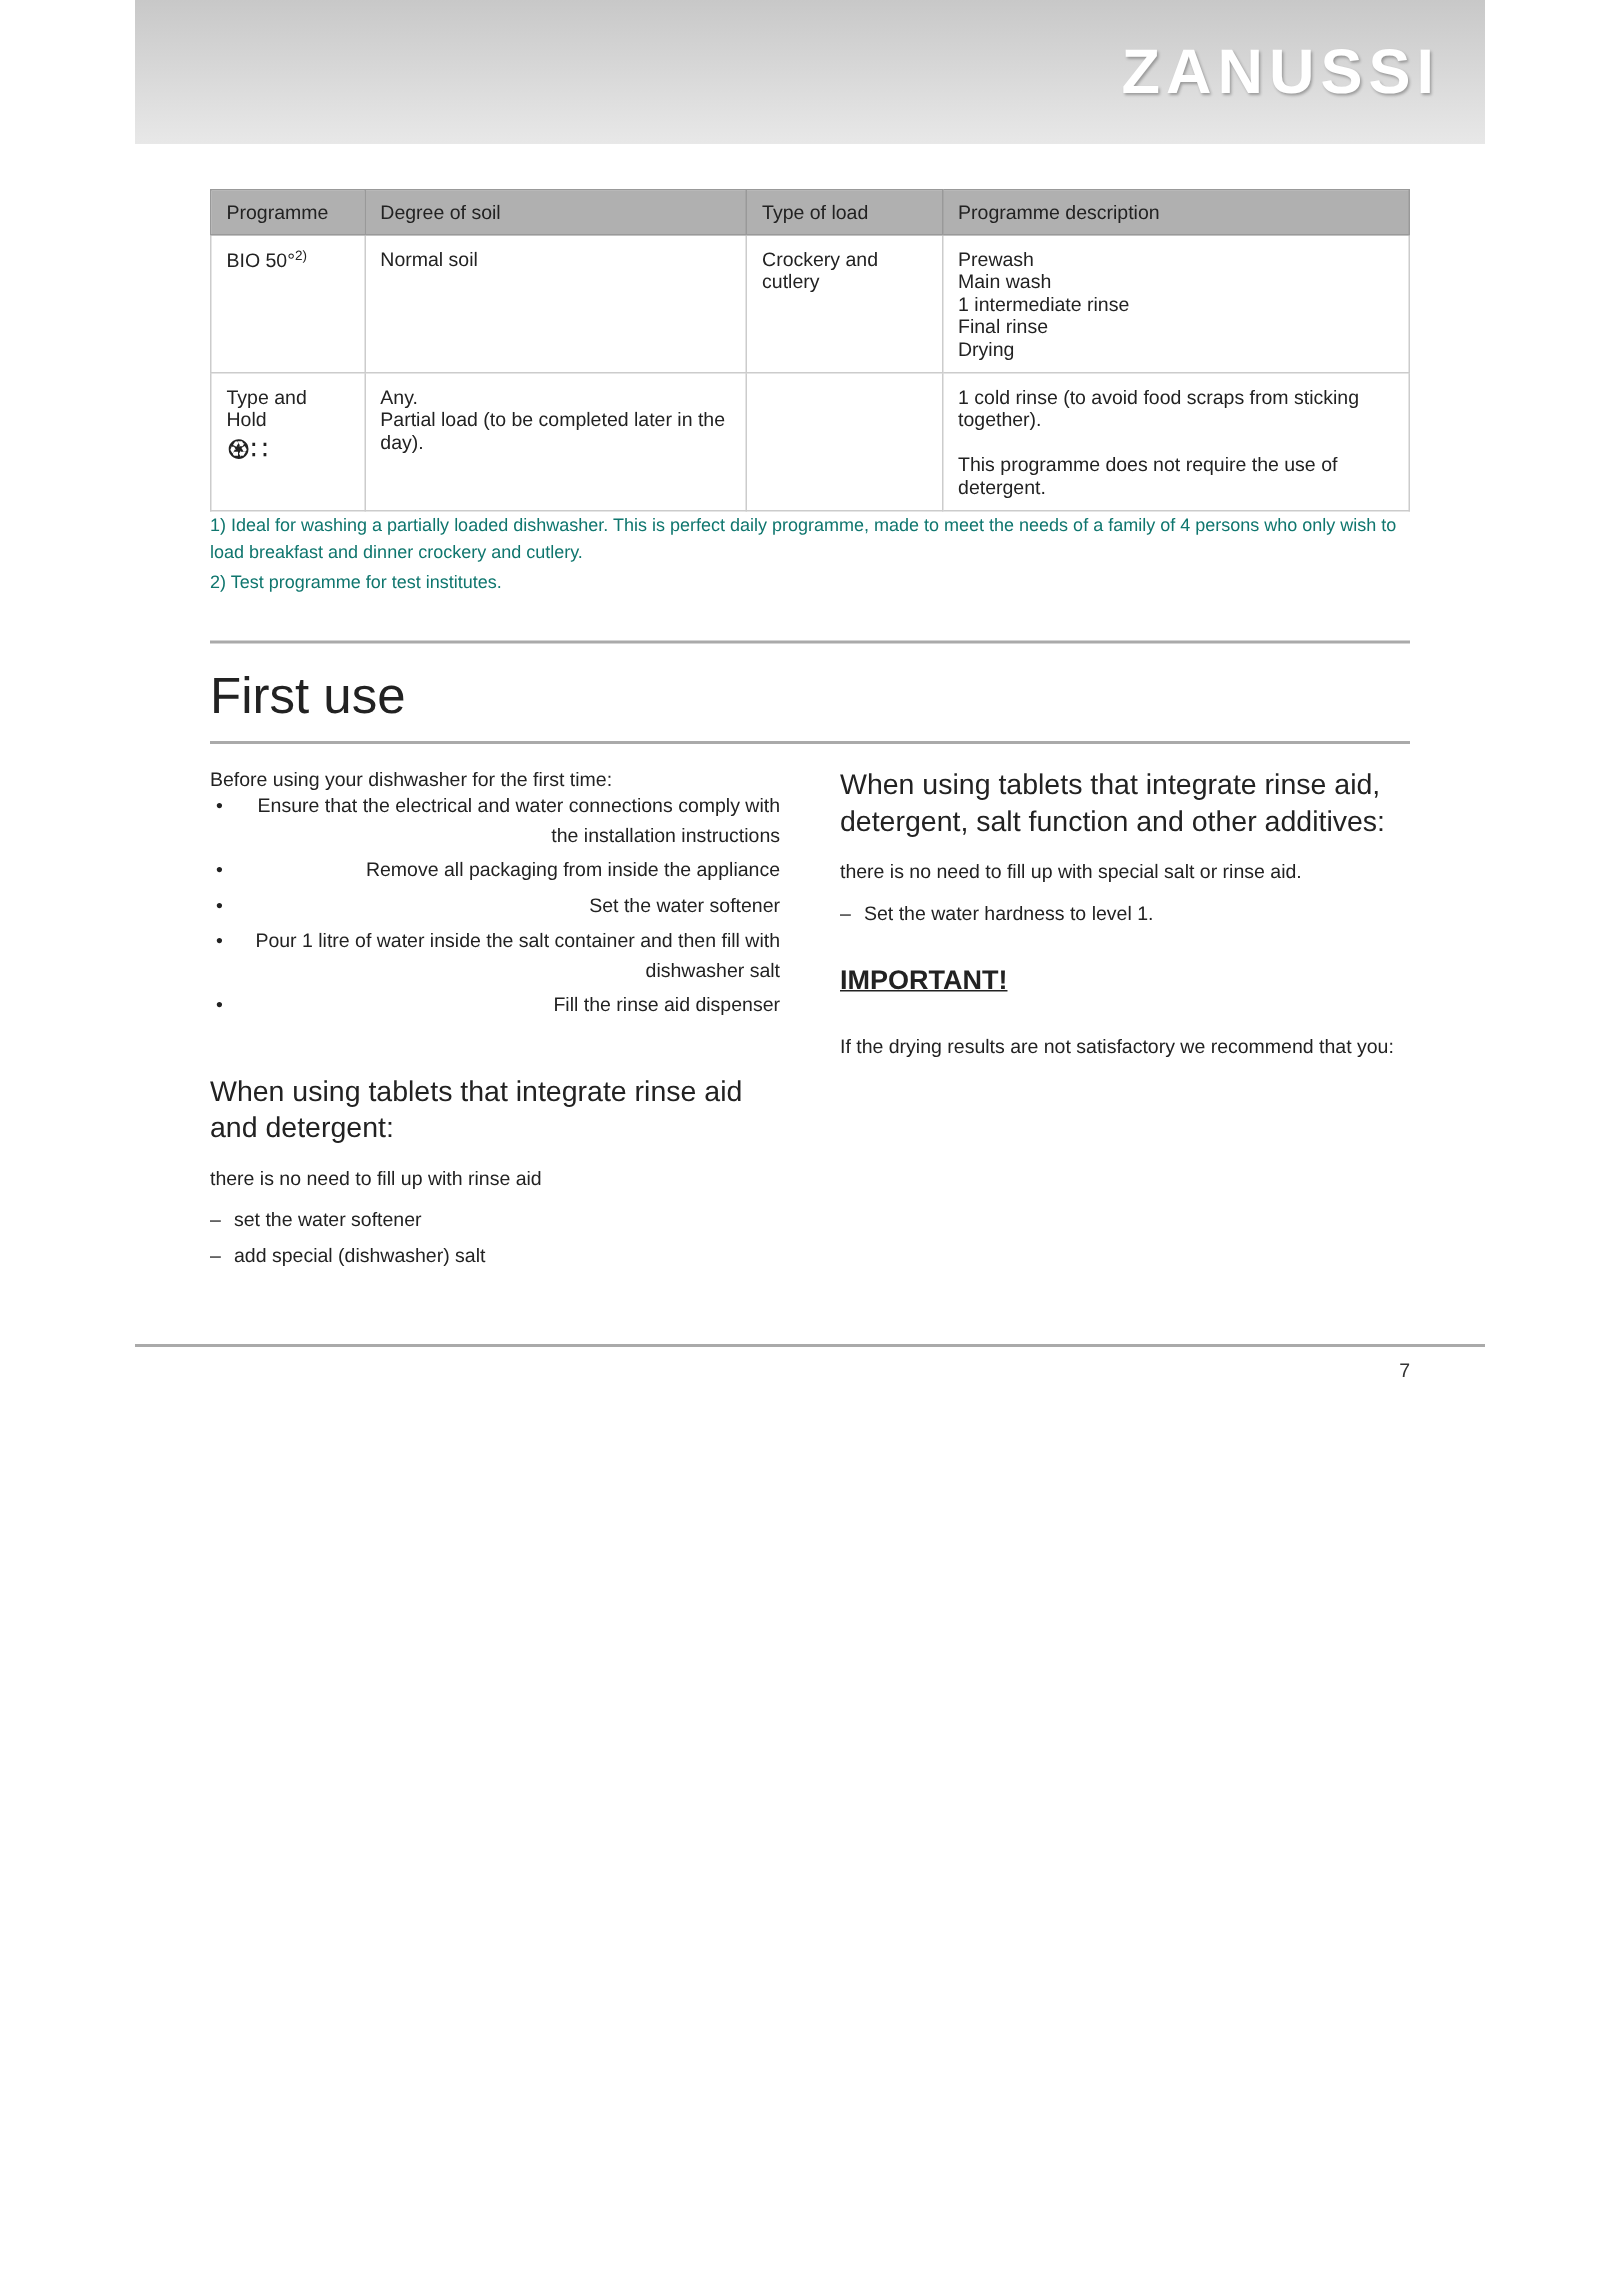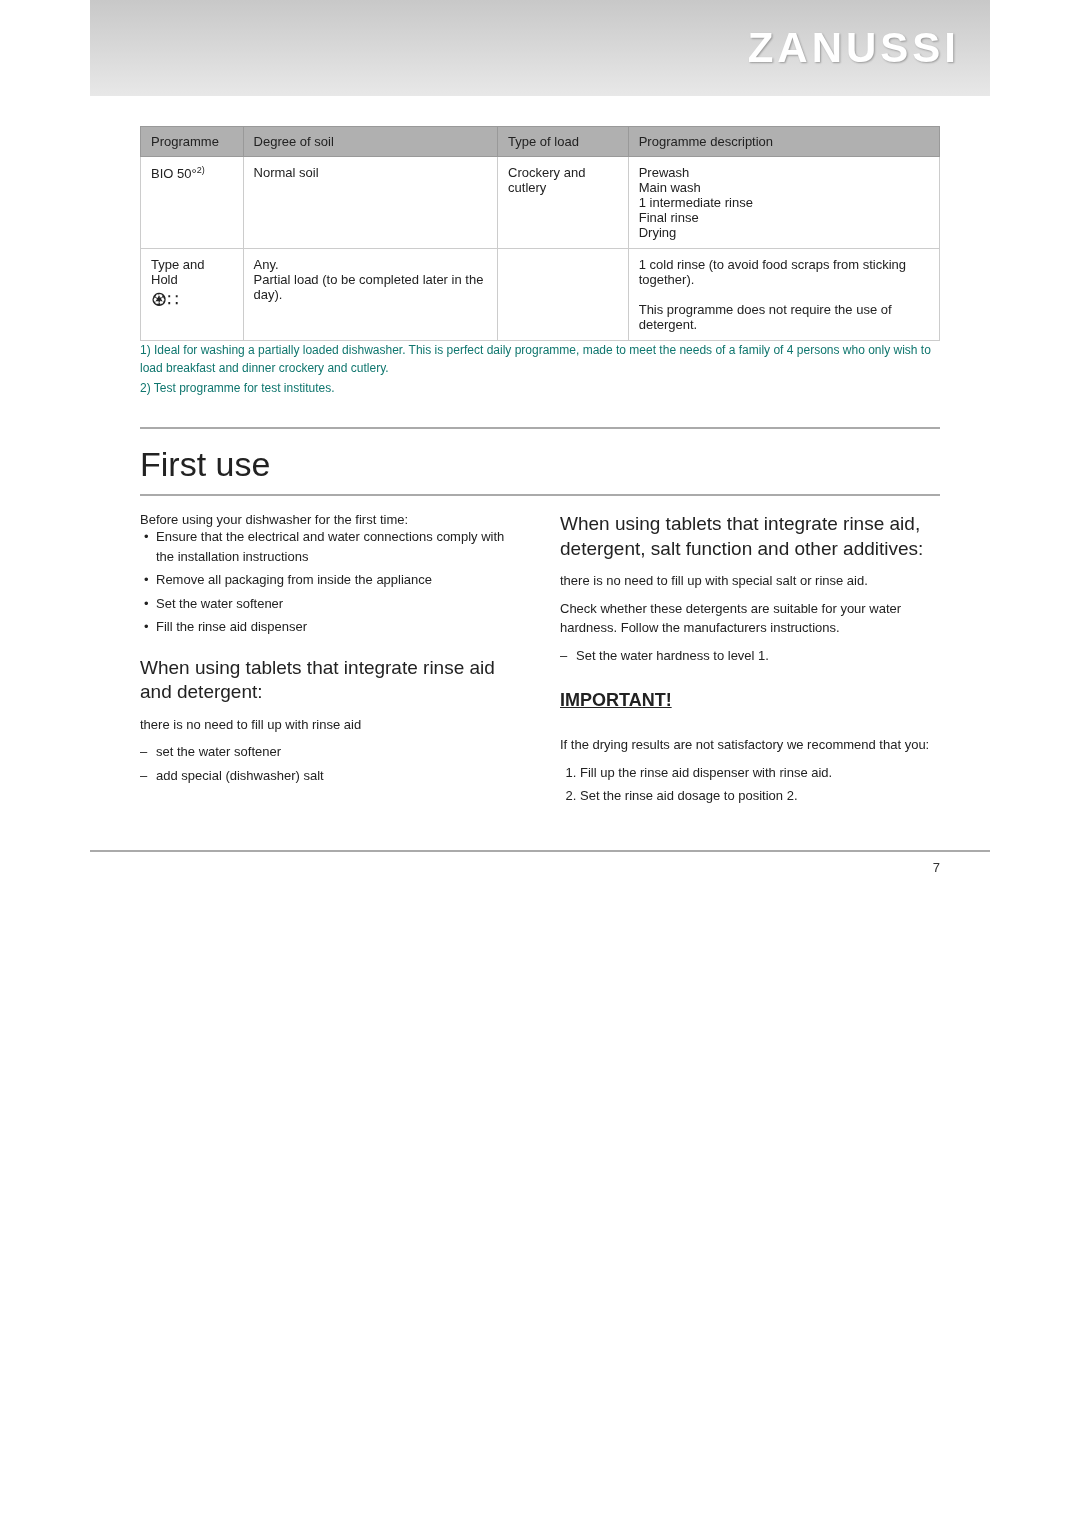--- a/index.html
+++ b/index.html
@@ -98,21 +98,22 @@
       flex: 1;
     }
 
     .intro-text {
       font-size: 13px;
     }
 
     .bullet-list {
       list-style: none;
       padding: 0;
-      margin-bottom: 19px;
+      margin-bottom: 37px;
+      text-align: right;
     }
     .bullet-list li {
       padding-left: 16px;
       position: relative;
       margin-bottom: 4px;
       font-size: 13px;
       line-height: 1.5;
     }
     .bullet-list li::before {
       content: "•";
@@ -247,46 +248,42 @@
   <hr class="section-divider">
 
   <div class="two-col">
 
     <div class="col-left">
       <p class="intro-text">Before using your dishwasher for the first time:</p>
       <ul class="bullet-list">
         <li>Ensure that the electrical and water connections comply with the installation instructions</li>
         <li>Remove all packaging from inside the appliance</li>
         <li>Set the water softener</li>
+        <li>Pour 1 litre of water inside the salt container and then fill with dishwasher salt</li>
         <li>Fill the rinse aid dispenser</li>
       </ul>
 
       <h2 class="subsection-title">When using tablets that integrate rinse aid and detergent:</h2>
       <p class="body-text">there is no need to fill up with rinse aid</p>
       <ul class="dash-list">
         <li>set the water softener</li>
         <li>add special (dishwasher) salt</li>
       </ul>
     </div>
 
     <div class="col-right">
       <h2 class="subsection-title">When using tablets that integrate rinse aid, detergent, salt function and other additives:</h2>
       <p class="body-text">there is no need to fill up with special salt or rinse aid.</p>
-      <p class="body-text">Check whether these detergents are suitable for your water hardness. Follow the manufacturers instructions.</p>
       <ul class="dash-list">
         <li>Set the water hardness to level 1.</li>
       </ul>
 
       <br>
       <span class="important-label">IMPORTANT!</span>
       <p class="body-text">If the drying results are not satisfactory we recommend that you:</p>
-      <ol class="numbered-list">
-        <li>Fill up the rinse aid dispenser with rinse aid.</li>
-        <li>Set the rinse aid dosage to position 2.</li>
-      </ol>
     </div>
   </div>
 
 </div>
 
 <div class="page-footer">
   <span>7</span>
 </div>
 
 </body></html>

